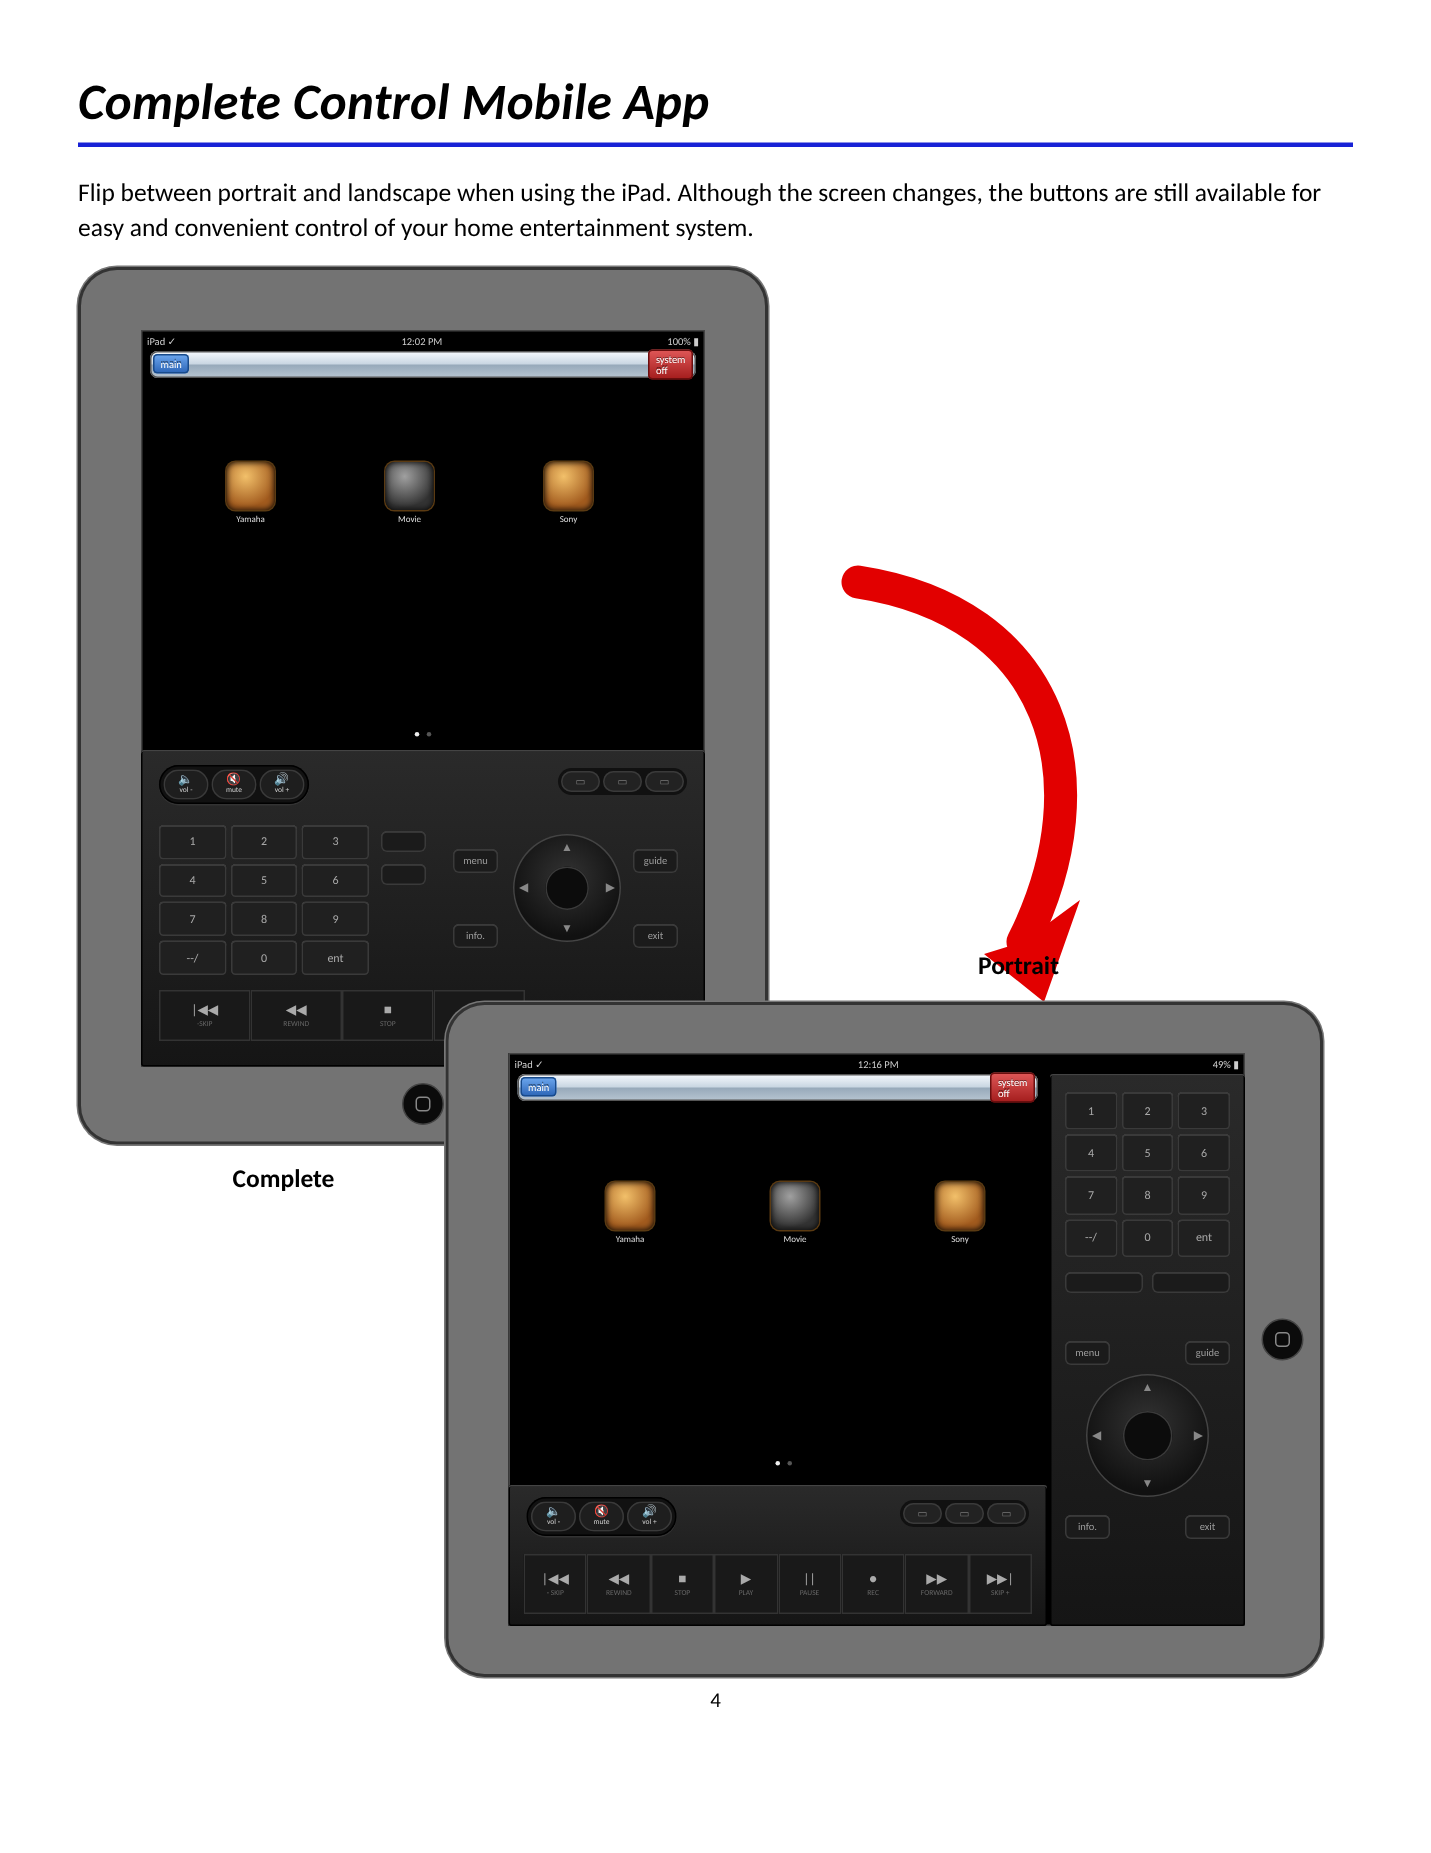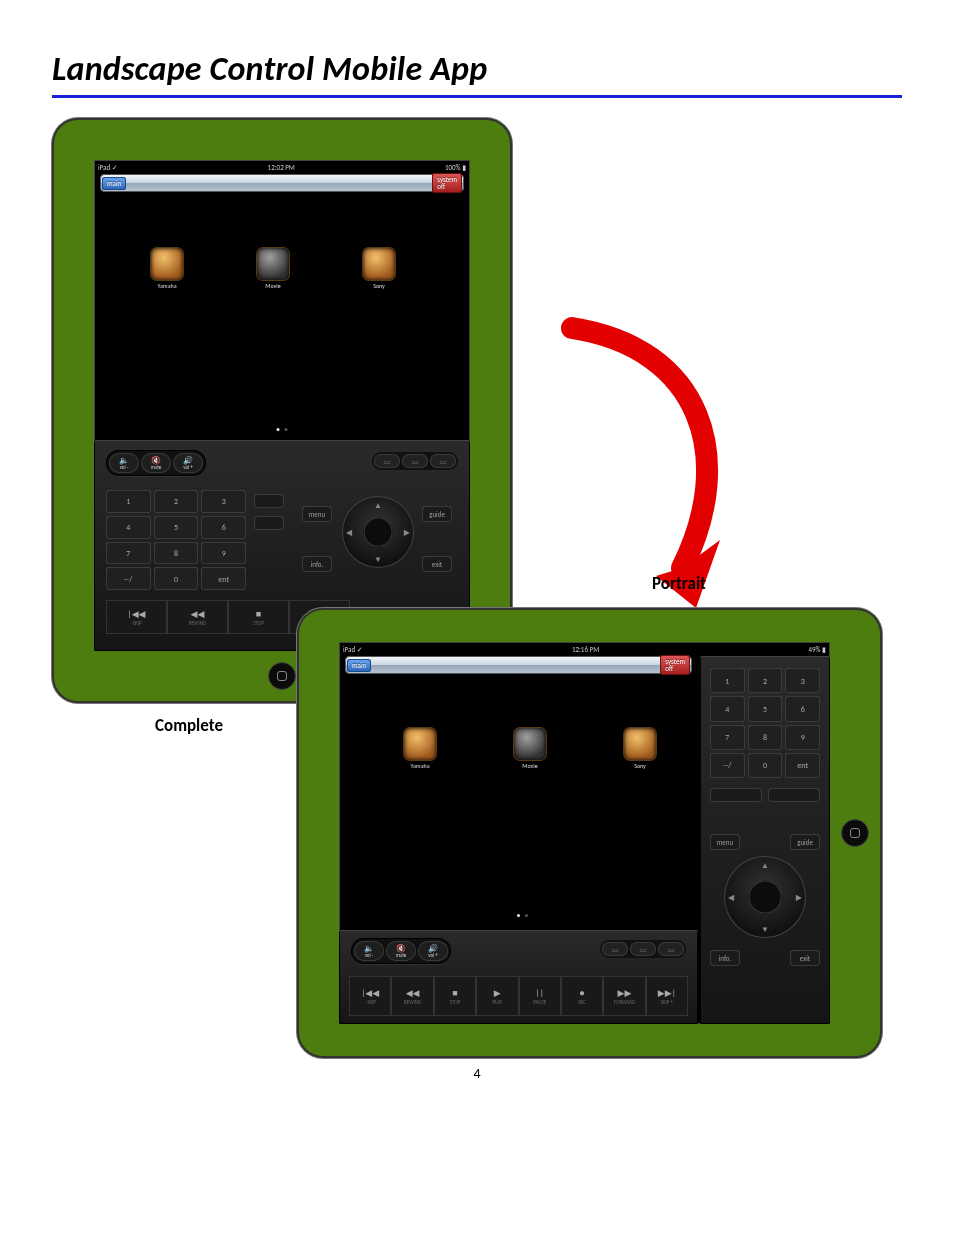--- a/index.html
+++ b/index.html
@@ -40,21 +40,21 @@
     margin: 0 0 14px 0;
   }
   .figwrap {
     position: relative;
     height: 970px;
   }
 
   
   .ipad {
     position: absolute;
-    background: #4d7c0f;
+    background: #737373;
     border-radius: 26px;
     box-shadow: 0 0 0 1px #777, inset 0 0 0 2px #333;
   }
   .ipad .screen {
     position: absolute;
     background: #000;
     box-shadow: inset 0 0 0 1px #444;
   }
   .status-bar {
     position: absolute;
@@ -233,24 +233,25 @@
     text-align:center;
     font-size:14px;
     color:#000;
   }
 </style>
 </head>
 <body>
 
 <div class="page">
 
-  <h1 class="main-title">Landscape Control Mobile App</h1>
+  <h1 class="main-title">Complete Control Mobile App</h1>
   <div class="title-rule"></div>
 
 
+  <p class="body">Flip between portrait and landscape when using the iPad. Although the screen changes, the buttons are still available for easy and convenient control of your home entertainment system.</p>
 
   <div class="figwrap">
 
     <div class="ipad" style="left:0px; top:0px; width:460px; height:585px;">
       <div class="screen" style="left:42px; top:42px; right:42px; bottom:52px;">
 
         <div class="status-bar">
           <span>iPad ✓</span>
           <span>12:02 PM</span>
           <span>100% ▮</span>

